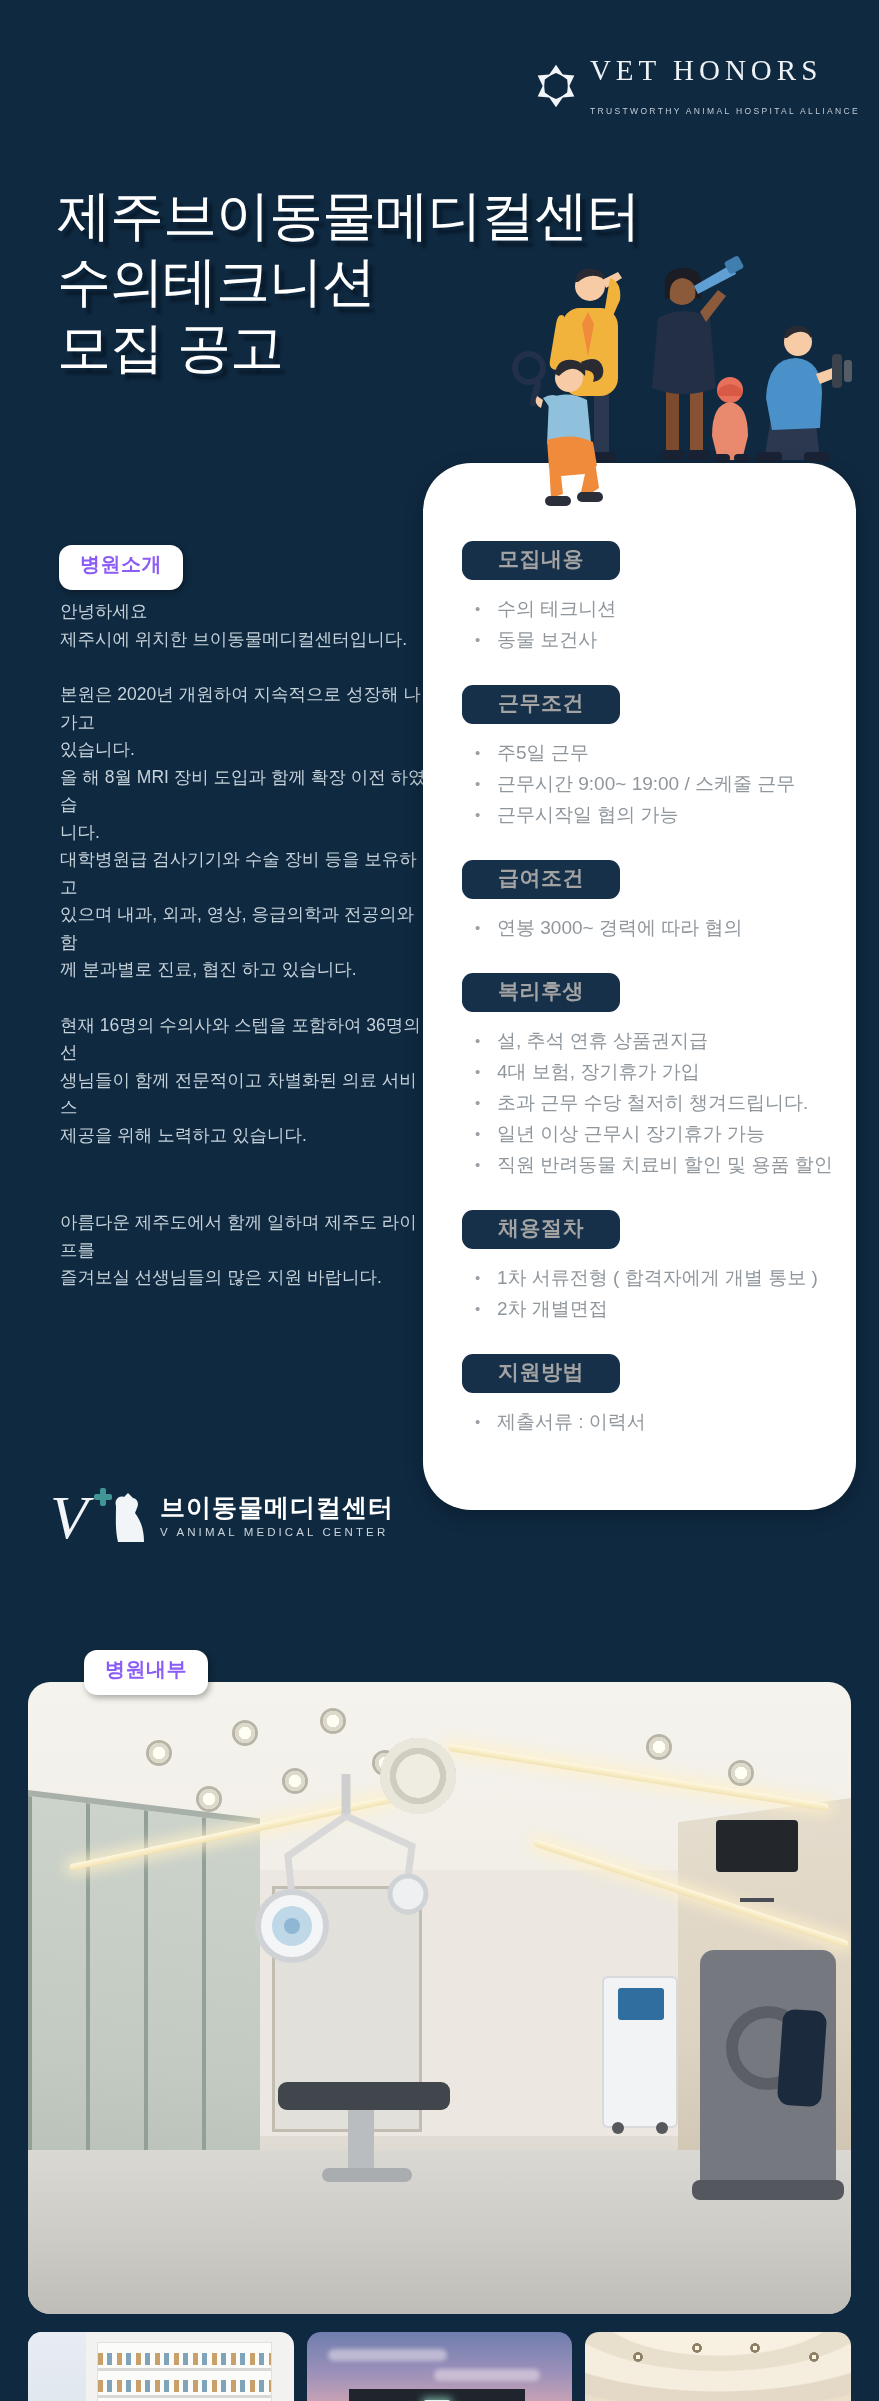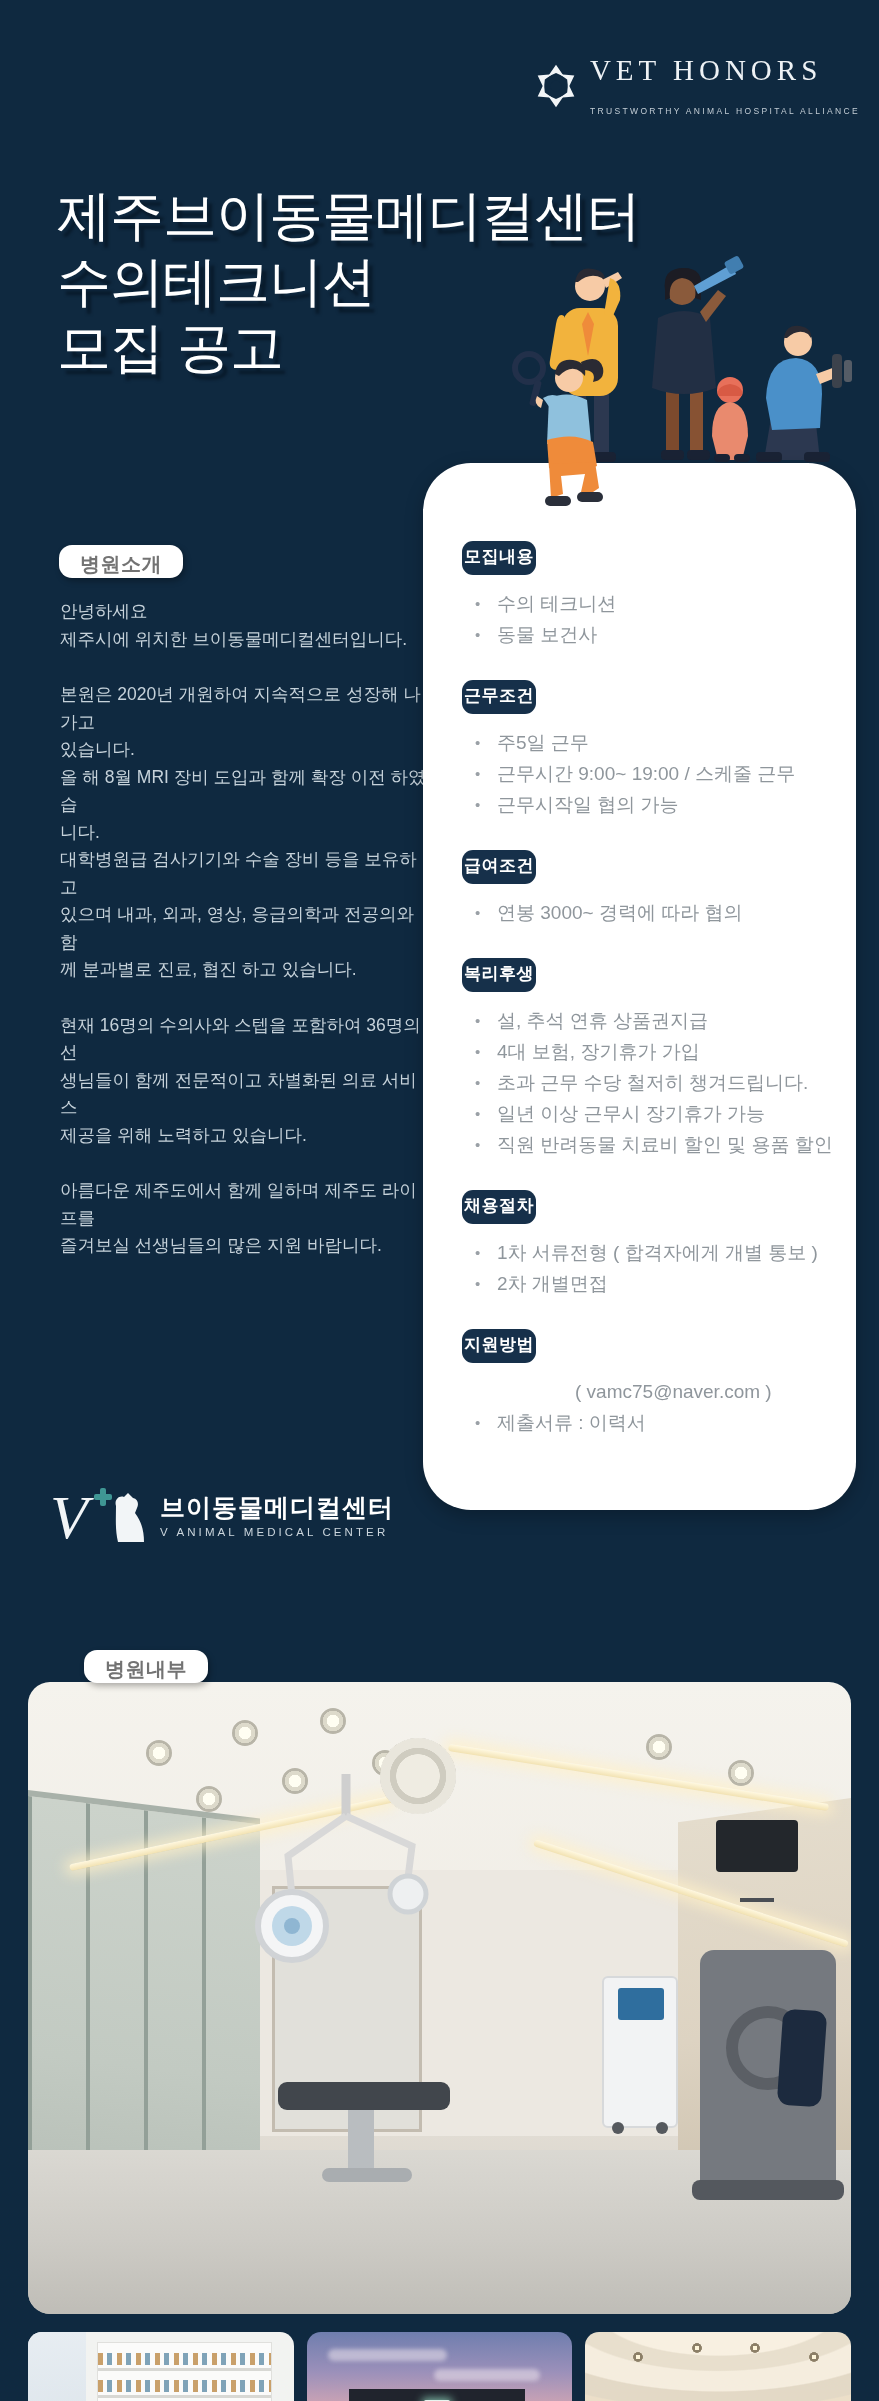--- a/index.html
+++ b/index.html
@@ -18,31 +18,31 @@
   
   .title{position:absolute;left:57px;top:182px;font-size:54px;font-weight:normal;color:#fff;
          line-height:66px;letter-spacing:-1px;text-shadow:5px 6px 3px rgba(1,12,22,.5)}
   .title span{display:block}
 
   
   .people-group{position:absolute;left:498px;top:238px;width:364px;height:228px;z-index:1}
   .sitting-woman{position:absolute;left:503px;top:346px;width:118px;height:165px;z-index:3}
 
   
-  .badge-dark{display:inline-block;background:#16304a;color:#ffffff;font-weight:bold;font-size:17px;
-              padding:4px 2px 7px;border-radius:11px;letter-spacing:.5px}
-  .badge-light{display:inline-block;background:#fff;color:#737373;font-weight:bold;font-size:20px;
-               padding:6px 21px 0;border-radius:13px;box-shadow:2px 3px 6px rgba(0,0,0,.3);letter-spacing:.5px}
+  .badge-dark{display:inline-block;background:#16304a;color:#a3a3a3;font-weight:bold;font-size:21px;
+              padding:4px 36px 7px;border-radius:11px;letter-spacing:.5px}
+  .badge-light{display:inline-block;background:#fff;color:#8b5cf6;font-weight:bold;font-size:20px;
+               padding:6px 21px 12px;border-radius:13px;box-shadow:2px 3px 6px rgba(0,0,0,.3);letter-spacing:.5px}
 
   
   .intro-badge{position:absolute;left:59px;top:545px}
   .intro-paragraphs{position:absolute;left:60px;top:598px;width:372px;color:#c6d2da;
                     font-size:17.5px;line-height:27.5px}
   .intro-paragraphs p{white-space:pre-line;margin:0 0 28px}
-  .intro-paragraphs p:nth-child(3){margin-bottom:28px}
+  .intro-paragraphs p:nth-child(3){margin-bottom:60px}
 
   
   .card{position:absolute;left:423px;top:463px;width:433px;height:1047px;background:#fff;
         border-radius:48px;z-index:2;box-shadow:0 6px 18px rgba(0,0,0,.25)}
   .card-body{position:absolute;left:39px;top:78px;right:20px}
   .card-section{margin-bottom:30px}
   .bullets{list-style:none;margin:13px 0 0;padding:0}
   .bullets li{position:relative;padding-left:35px;color:#8f969c;font-size:19px;line-height:31px}
   .bullets li::before{content:"•";position:absolute;left:13px;top:0;color:#9aa0a6;font-size:15px}
   .bullets li.continuation{padding-left:113px}
@@ -239,21 +239,20 @@
             <li>4대 보험, 장기휴가 가입</li>
             <li>초과 근무  수당 철저히 챙겨드립니다.</li>
             <li>일년 이상 근무시 장기휴가 가능</li>
             <li>직원 반려동물 치료비 할인 및 용품 할인</li>
           </ul></section>
         <section class="card-section"><div class="badge-dark">채용절차</div><ul class="bullets">
             <li>1차 서류전형 ( 합격자에게 개별 통보 )</li>
             <li>2차 개별면접</li>
           </ul></section>
         <section class="card-section"><div class="badge-dark">지원방법</div><ul class="bullets">
-            <li class="continuation">( vamc75@naver.com )</li>
             <li>제출서류 : 이력서</li>
           </ul></section>
       </div>
   </aside>
 
   <svg class="sitting-woman" viewBox="0 0 118 165">
     <circle cx="26" cy="22" r="14" fill="none" stroke="#22304a" stroke-width="6"></circle>
     <rect x="29" y="34" width="7" height="26" rx="3" transform="rotate(14 32 47)" fill="#22304a"></rect>
     <path d="M38 62 Q30 58 34 50 L40 54 Z" fill="#f7cba6"></path>
     <path d="M40 52 Q54 44 62 58 L54 72 Z" fill="#8fc1dd"></path>

